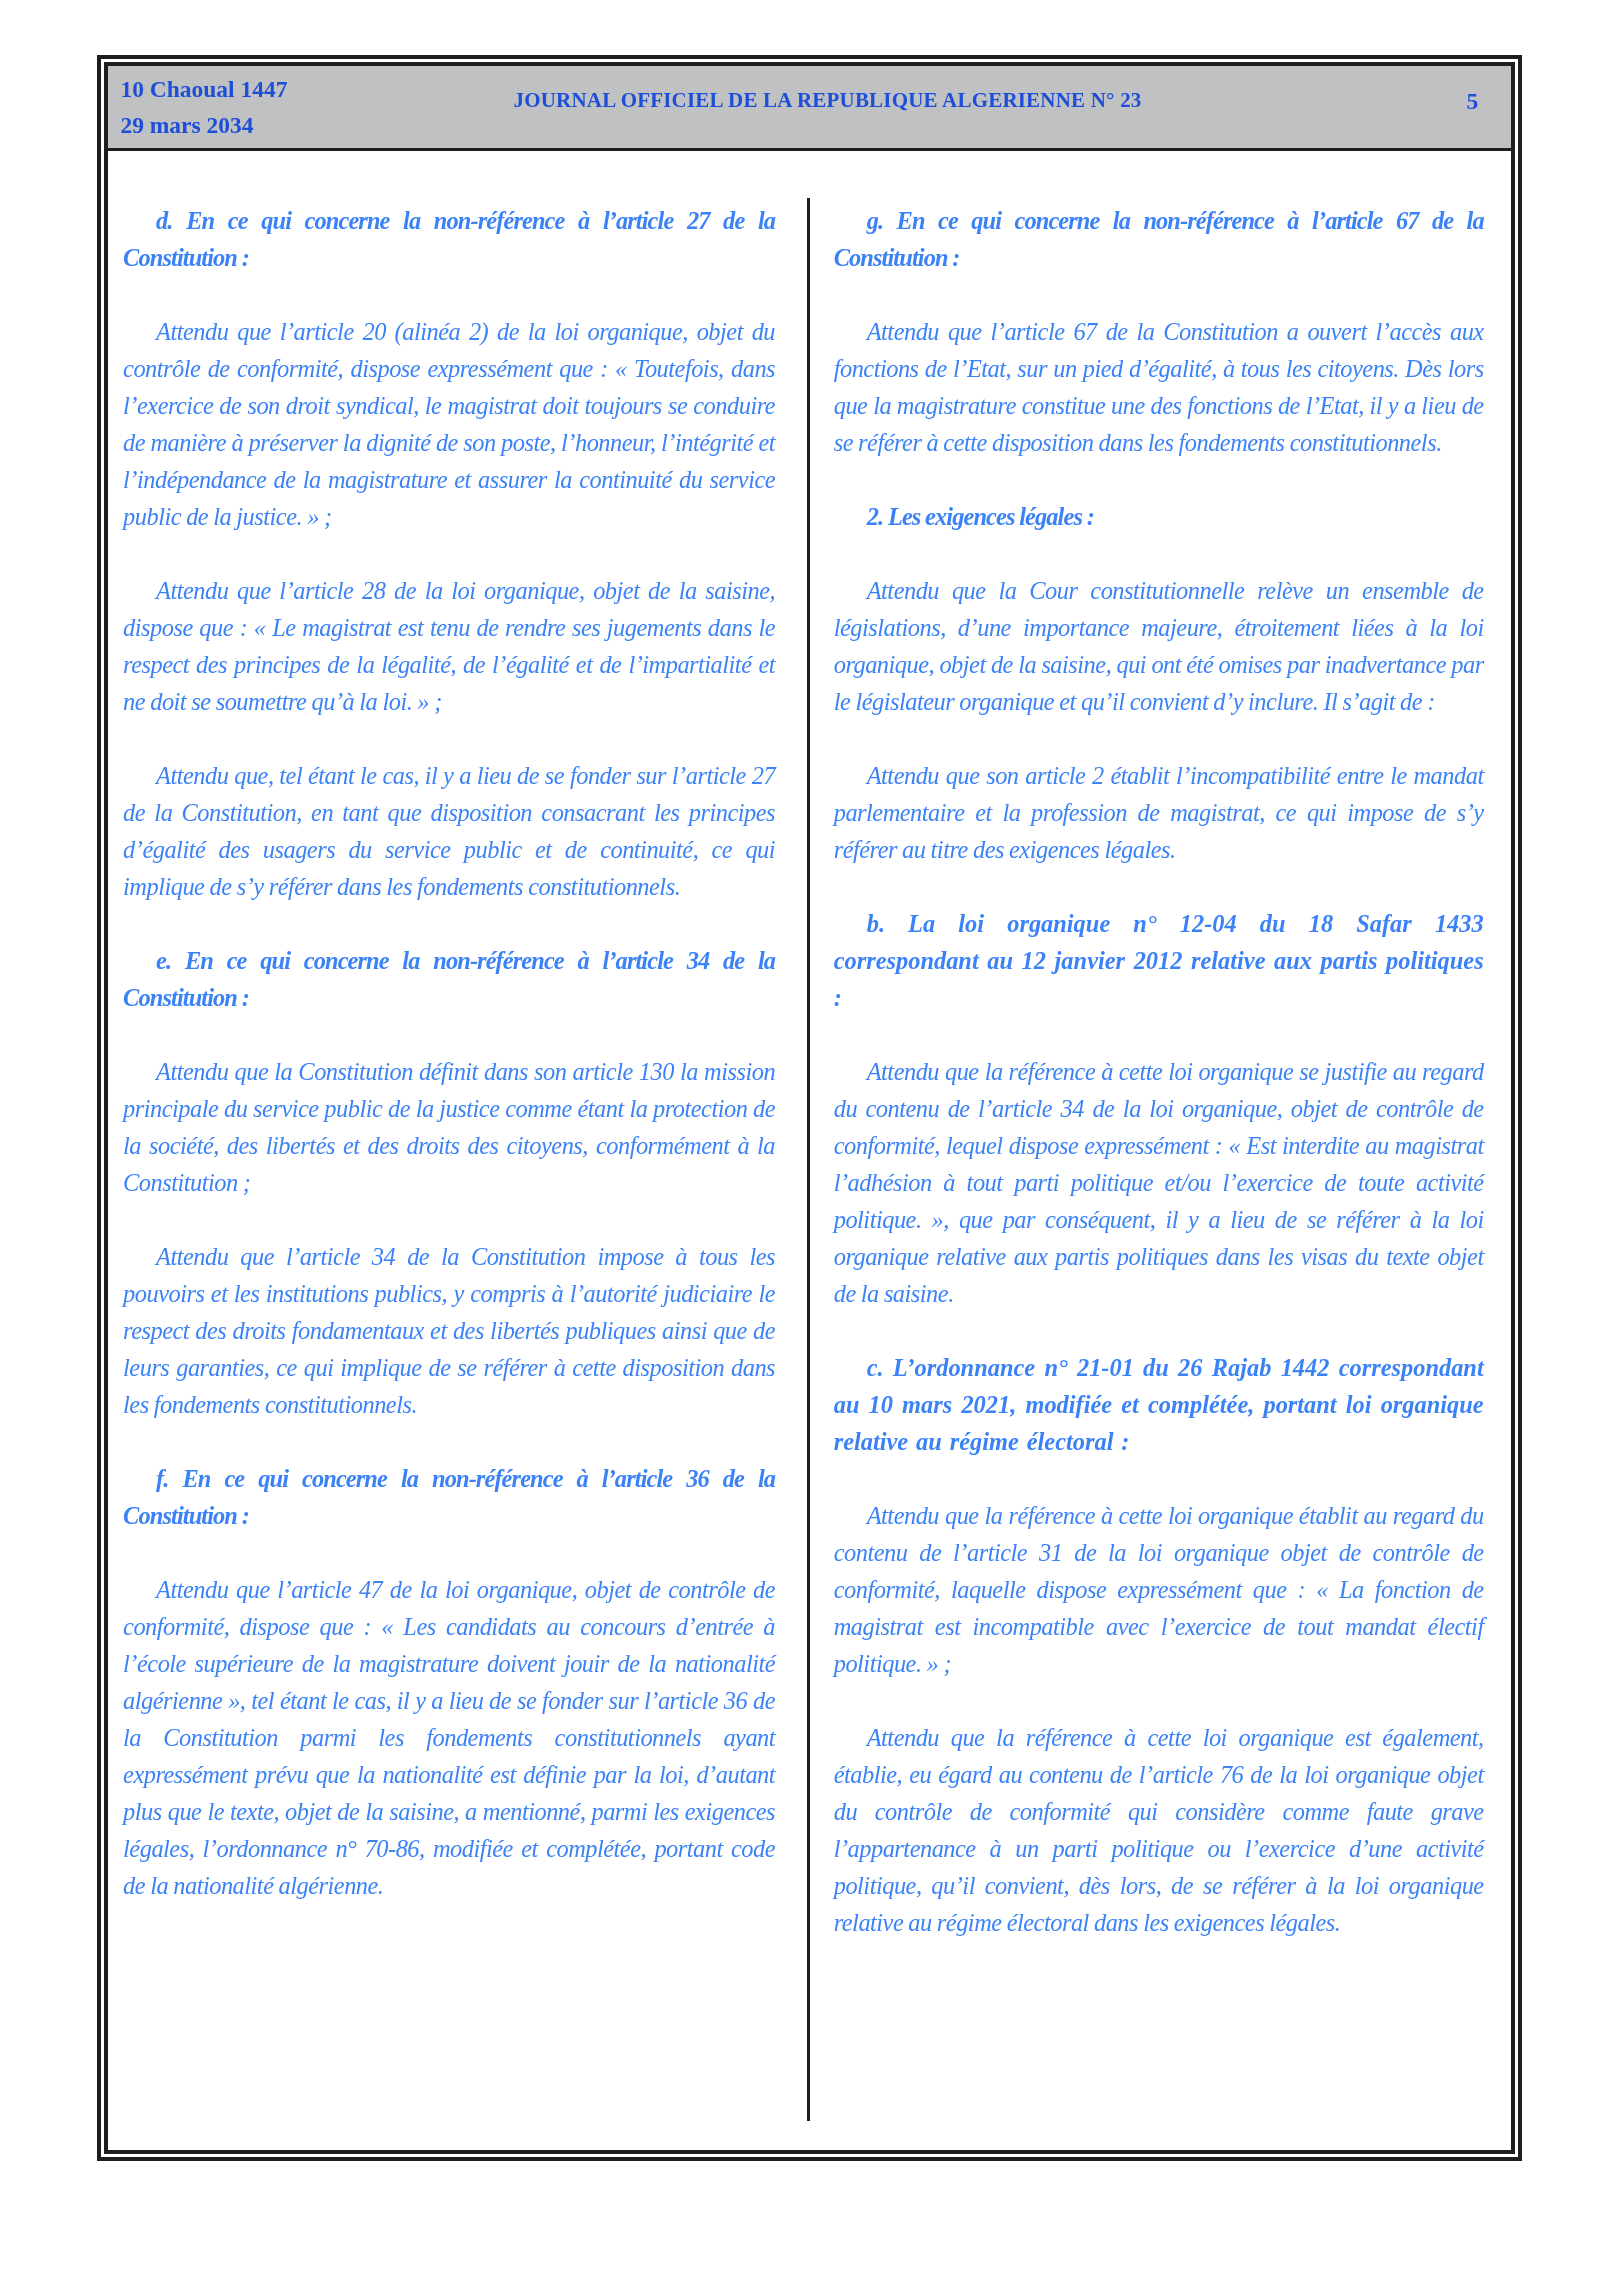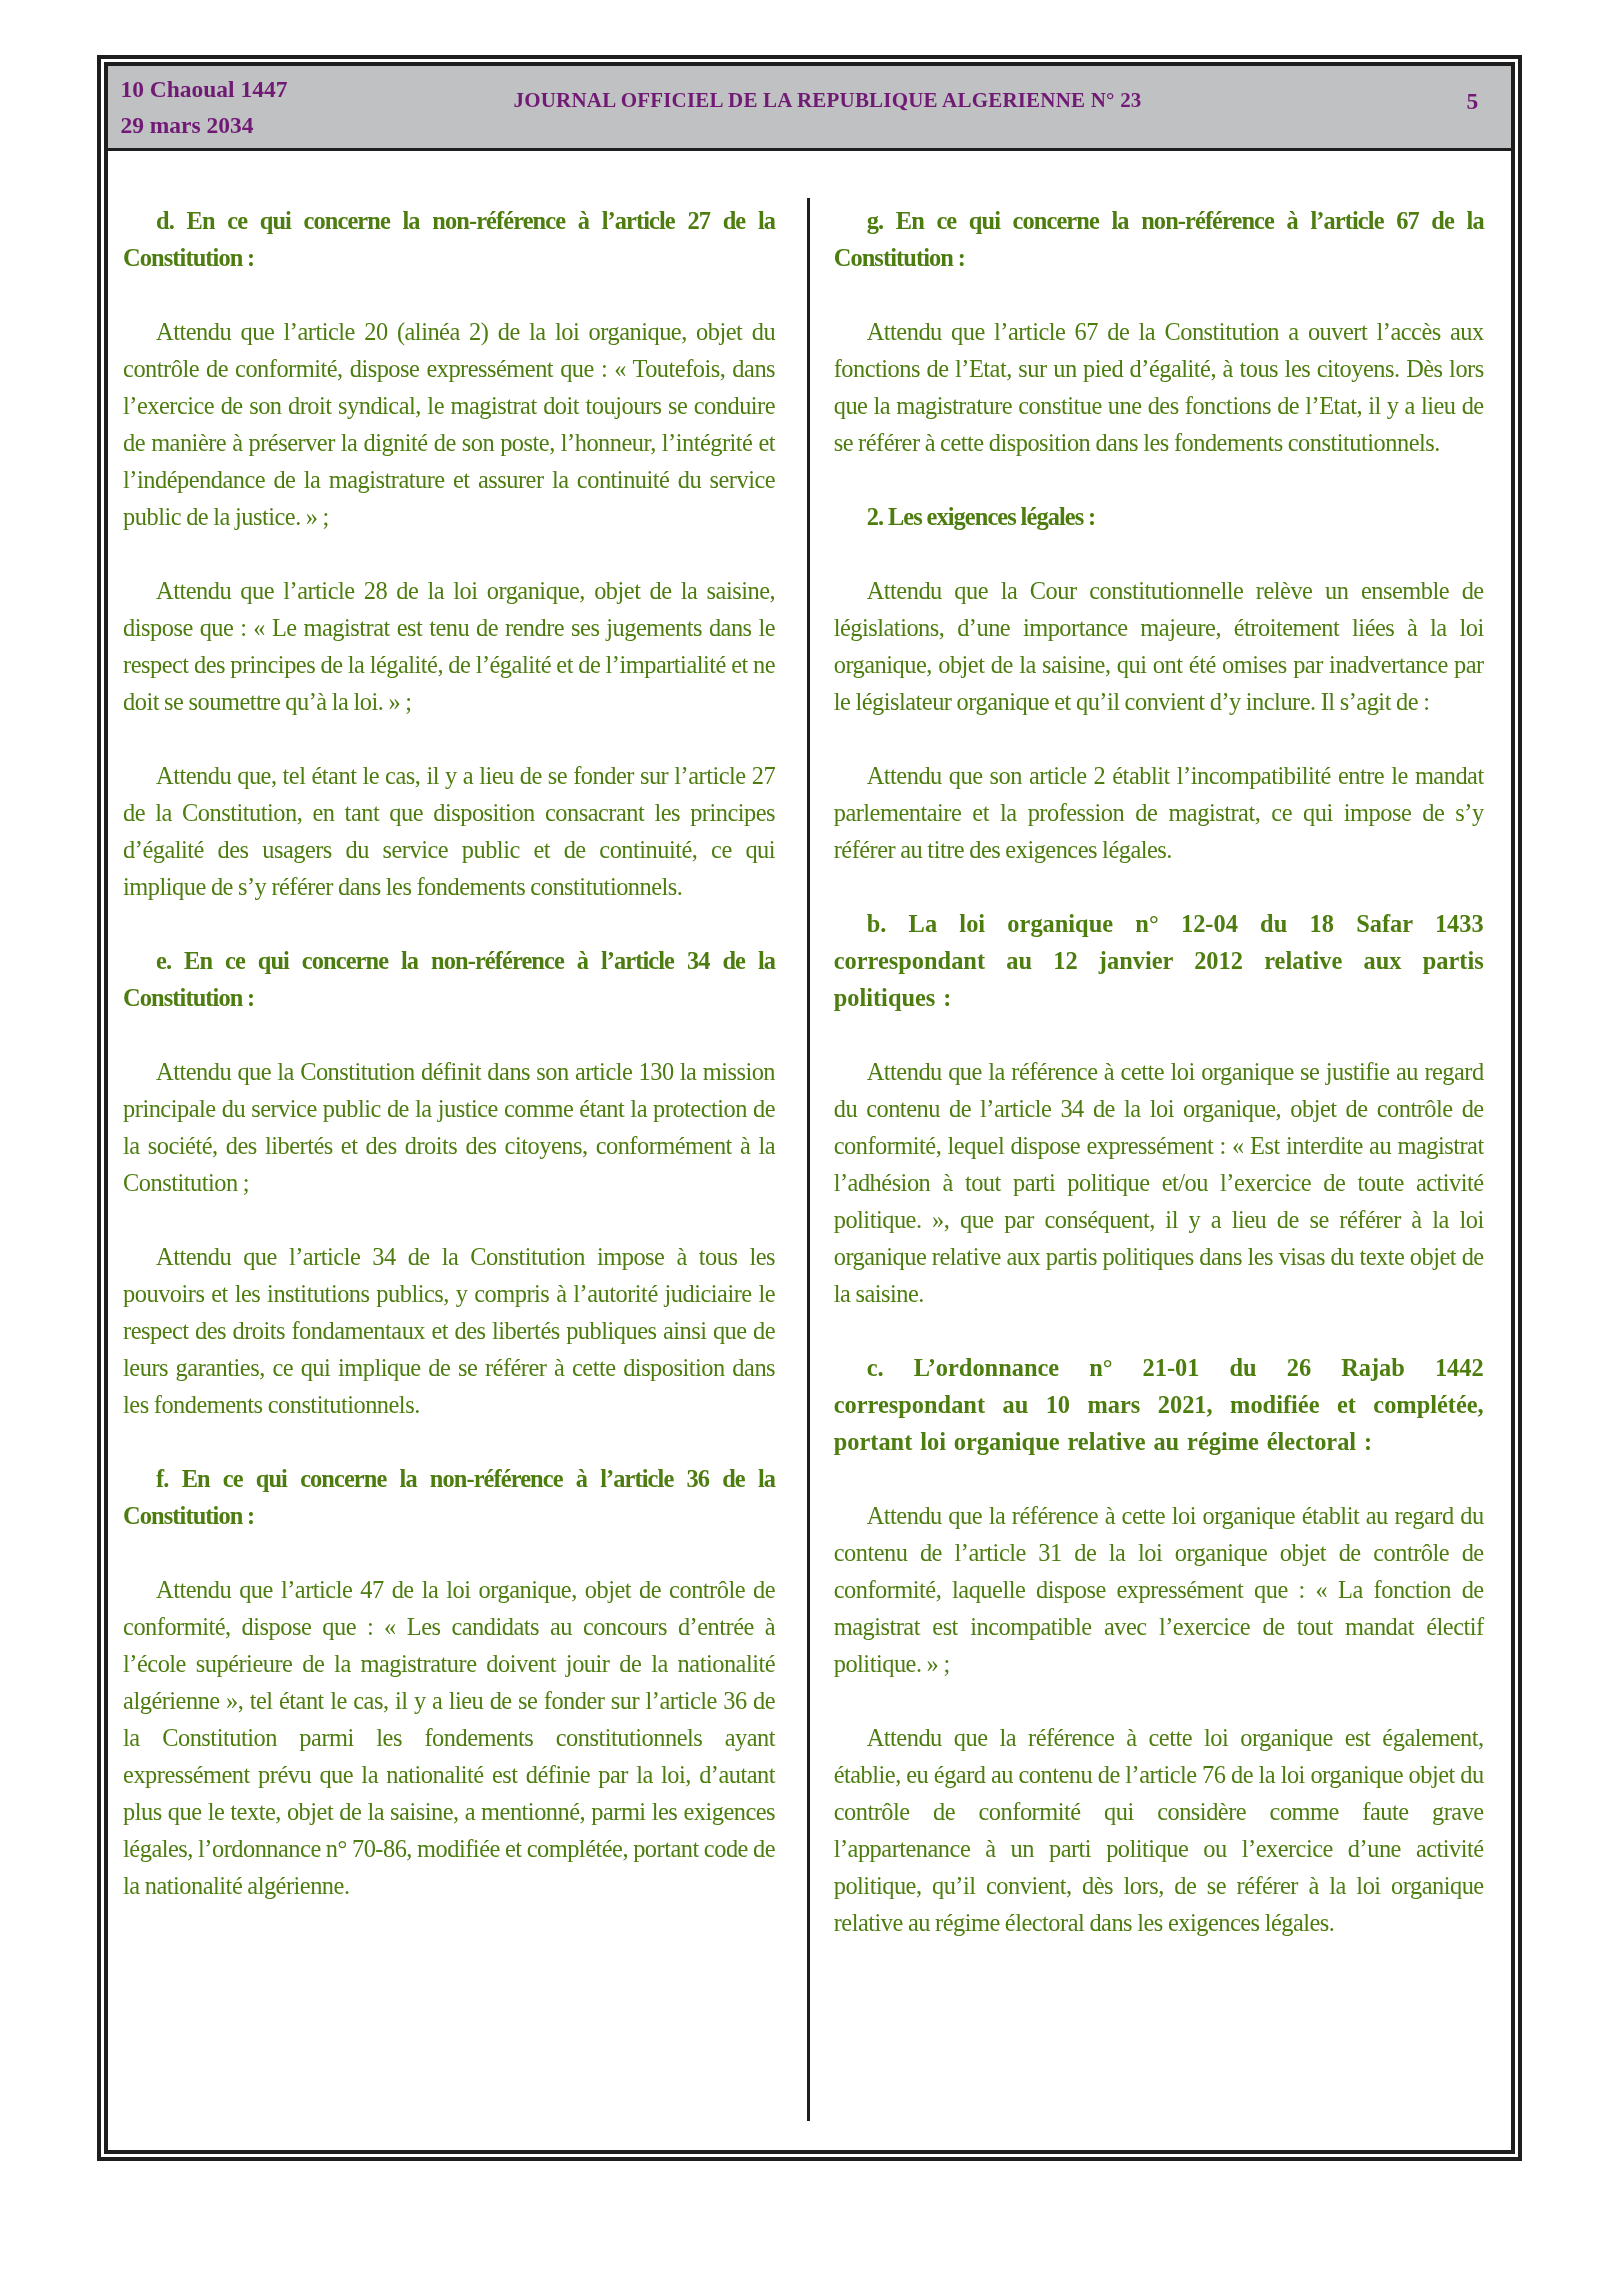--- a/index.html
+++ b/index.html
@@ -8,29 +8,29 @@
     position: absolute; left: 97px; top: 55px; width: 1425px; height: 2106px;
     box-sizing: border-box; border: 4.5px solid #1e1e1e; background: #fff;
   }
   .inner-frame {
     position: absolute; left: 2.7px; top: 2.7px; right: 2.7px; bottom: 2.7px;
     border: 4.5px solid #1e1e1e; box-sizing: border-box;
   }
   .header {
     position: absolute; left: 0; top: 0; right: 0; height: 85px;
     background: #c0c1c3; border-bottom: 3.6px solid #1e1e1e; box-sizing: border-box;
-    font-family: "Liberation Serif", serif; font-weight: bold; color: #701a75;
+    font-family: "Liberation Serif", serif; font-weight: bold; color: #1d4ed8;
   }
   .hdr-date { position: absolute; left: 12.7px; top: 5.4px; font-size: 23.5px; line-height: 36px; }
   .hdr-title { position: absolute; left: 0; right: 0; top: 22px; text-align: center; font-size: 21px; letter-spacing: 0.2px; padding-left: 36px; }
   .hdr-page { position: absolute; right: 33px; top: 22px; font-size: 23.5px; }
   .col {
     position: absolute; top: 136px; width: 652px;
-    font-family: "Liberation Serif", serif; font-size: 24.4px; line-height: 37px; color: #4d7c0f;
-    text-align: justify; letter-spacing: -0.5px; word-spacing: -0.5px;
+    font-family: "Liberation Serif", serif; font-size: 24.4px; line-height: 37px; color: #3b82f6;
+    text-align: justify; letter-spacing: -0.5px; word-spacing: -0.5px; font-style: italic;
   }
   .col-left { left: 15.4px; }
   .col-right { left: 726px; width: 650px; }
   .divider { position: absolute; left: 699px; top: 132px; width: 3.6px; height: 1923px; background: #1e1e1e; }
   .heading { font-weight: bold; text-indent: 33px; margin: 0 0 37px 0; letter-spacing: -0.9px; }
   .para { text-indent: 33px; margin: 0 0 37px 0; }
   .heading.spread { letter-spacing: 0; word-spacing: 1.8px; }
 </style>
 </head>
 <body>

